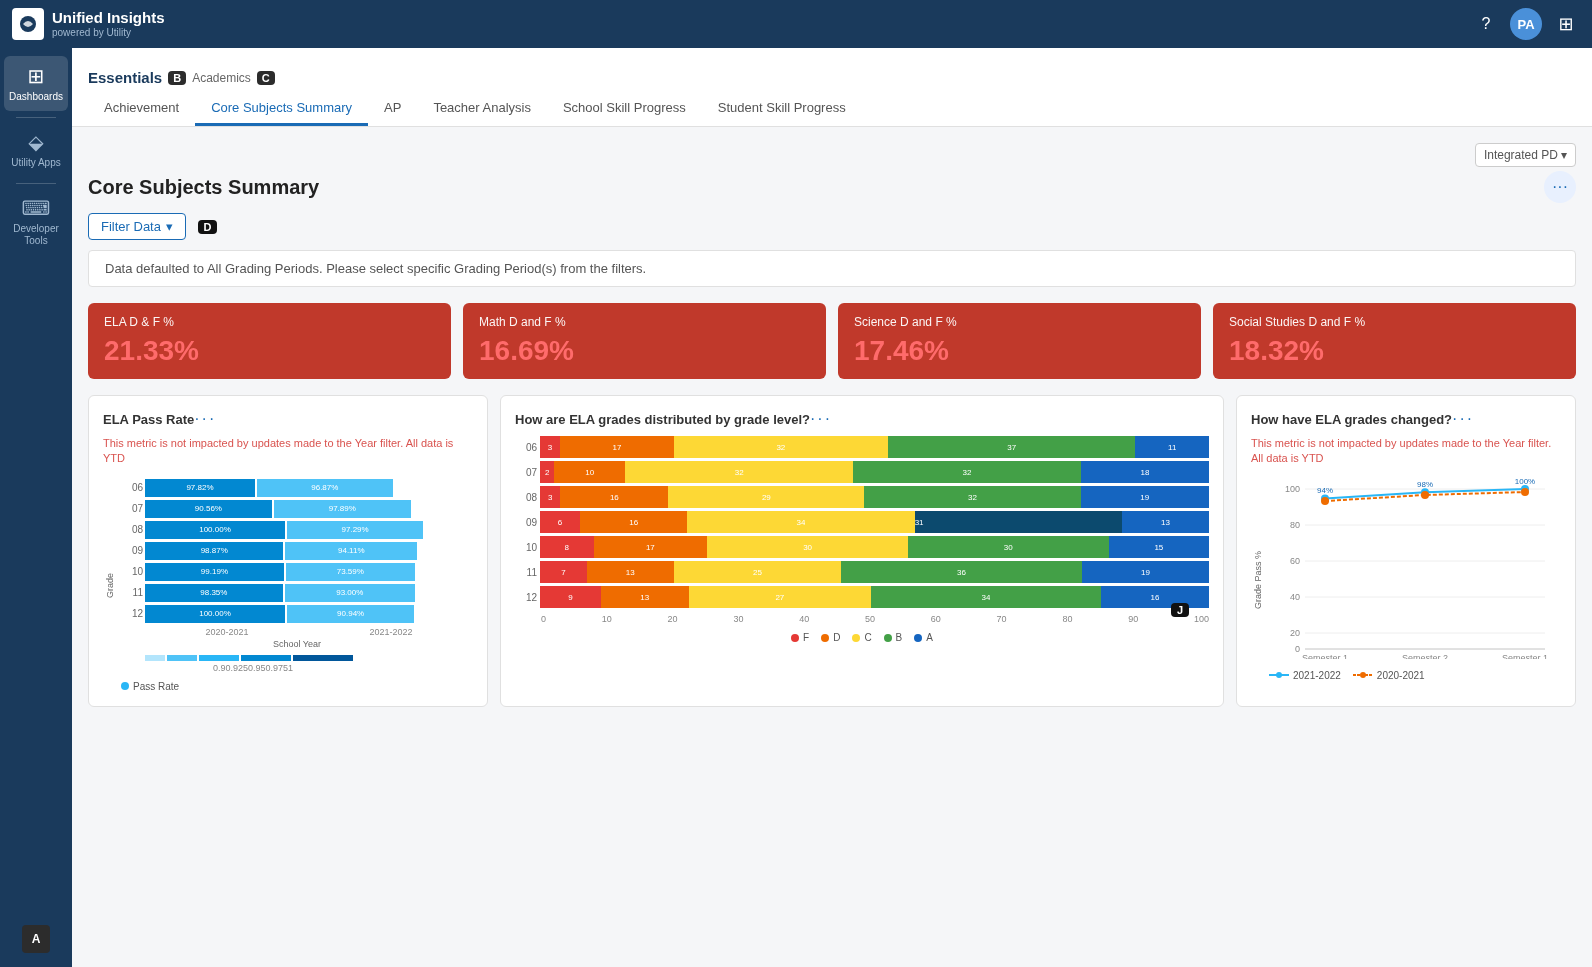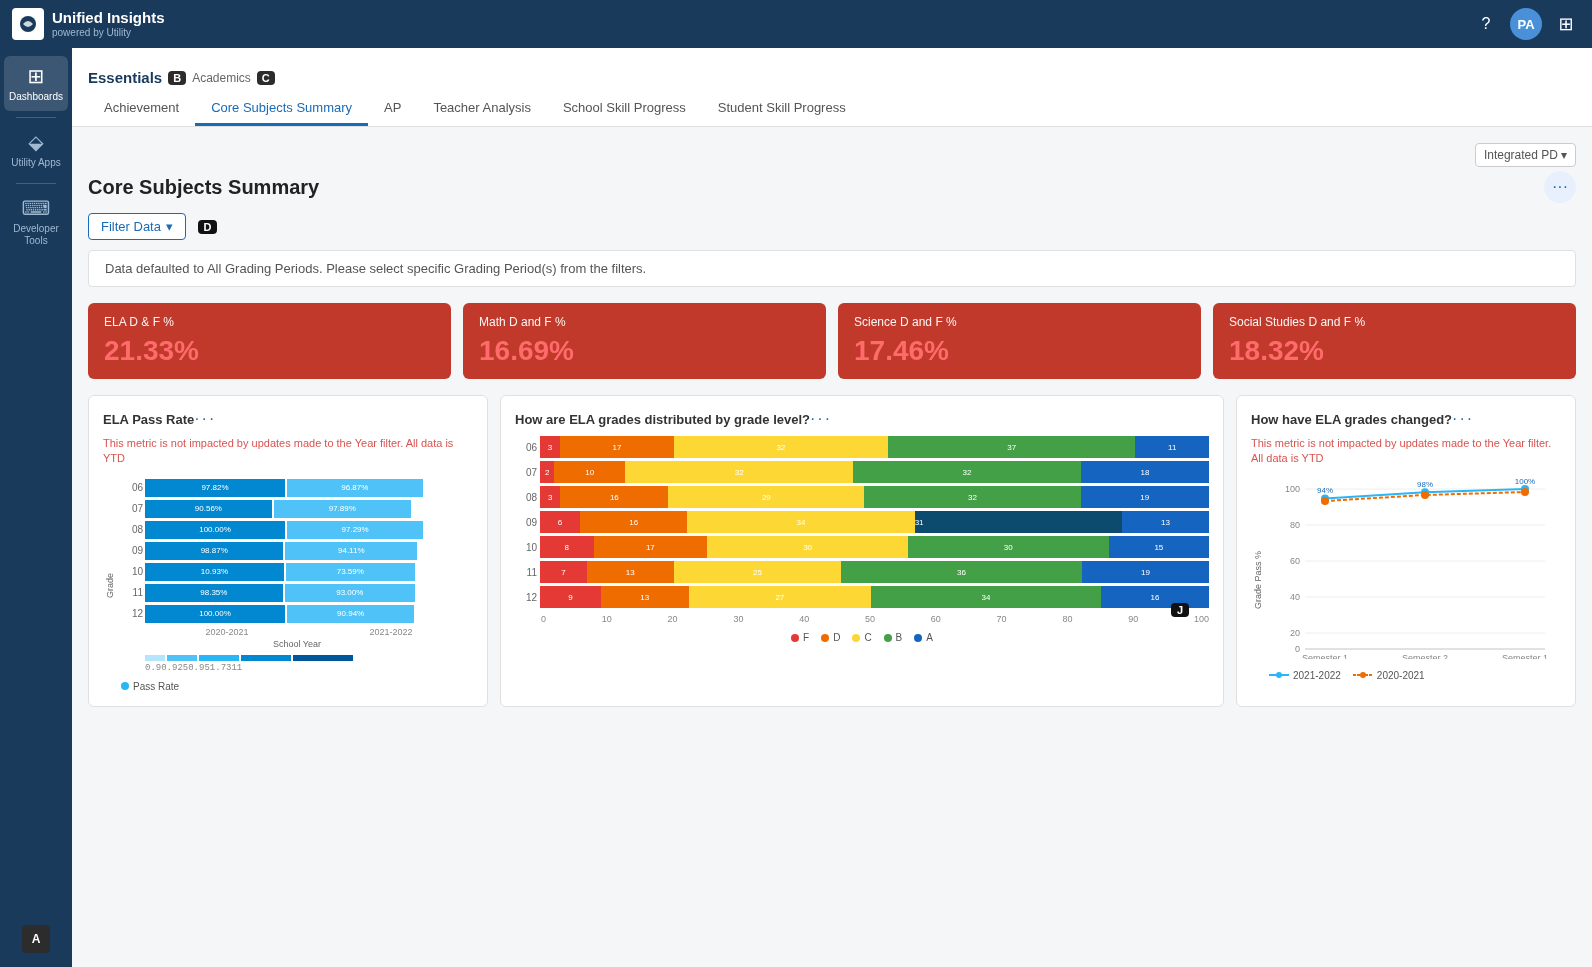--- a/index.html
+++ b/index.html
@@ -442,21 +442,21 @@
           <div style="display:flex; gap:4px;">
 
             <div style="display:flex;align-items:center;justify-content:center;width:14px;">
               <span style="font-size:9px;color:#666;writing-mode:vertical-rl;transform:rotate(180deg);">Grade</span>
             </div>
             <div style="flex:1;">
 
               <div id="pass-rate-bars">
                   <div style="display: flex; align-items: center; margin-bottom: 3px; gap: 2px;">
                     <span style="width: 22px; font-size: 10px; color: rgb(102, 102, 102); text-align: right; flex-shrink: 0;">06</span>
-                    <div style="width: 140px; height: 18px; background: rgb(2, 136, 209); display: flex; align-items: center; justify-content: center;">
+                    <div style="width: 110px; height: 18px; background: rgb(2, 136, 209); display: flex; align-items: center; justify-content: center;">
                       <span style="font-size: 8px; color: white; white-space: nowrap;">97.82%</span>
                     </div>
                     <div style="width: 135.618px; height: 18px; background: rgb(79, 195, 247); display: flex; align-items: center; justify-content: center;">
                       <span style="font-size: 8px; color: white; white-space: nowrap;">96.87%</span>
                     </div>
                   </div>
                   <div style="display: flex; align-items: center; margin-bottom: 3px; gap: 2px;">
                     <span style="width: 22px; font-size: 10px; color: rgb(102, 102, 102); text-align: right; flex-shrink: 0;">07</span>
                     <div style="width: 126.784px; height: 18px; background: rgb(2, 136, 209); display: flex; align-items: center; justify-content: center;">
                       <span style="font-size: 8px; color: white; white-space: nowrap;">90.56%</span>
@@ -479,21 +479,21 @@
                     <div style="width: 138.418px; height: 18px; background: rgb(2, 136, 209); display: flex; align-items: center; justify-content: center;">
                       <span style="font-size: 8px; color: white; white-space: nowrap;">98.87%</span>
                     </div>
                     <div style="width: 131.754px; height: 18px; background: rgb(79, 195, 247); display: flex; align-items: center; justify-content: center;">
                       <span style="font-size: 8px; color: white; white-space: nowrap;">94.11%</span>
                     </div>
                   </div>
                   <div style="display: flex; align-items: center; margin-bottom: 3px; gap: 2px;">
                     <span style="width: 22px; font-size: 10px; color: rgb(102, 102, 102); text-align: right; flex-shrink: 0;">10</span>
                     <div style="width: 138.866px; height: 18px; background: rgb(2, 136, 209); display: flex; align-items: center; justify-content: center;">
-                      <span style="font-size: 8px; color: white; white-space: nowrap;">10.93%</span>
+                      <span style="font-size: 8px; color: white; white-space: nowrap;">99.19%</span>
                     </div>
                     <div style="width: 128.912px; height: 18px; background: rgb(79, 195, 247); display: flex; align-items: center; justify-content: center;">
                       <span style="font-size: 8px; color: white; white-space: nowrap;">73.59%</span>
                     </div>
                   </div>
                   <div style="display: flex; align-items: center; margin-bottom: 3px; gap: 2px;">
                     <span style="width: 22px; font-size: 10px; color: rgb(102, 102, 102); text-align: right; flex-shrink: 0;">11</span>
                     <div style="width: 137.69px; height: 18px; background: rgb(2, 136, 209); display: flex; align-items: center; justify-content: center;">
                       <span style="font-size: 8px; color: white; white-space: nowrap;">98.35%</span>
                     </div>
@@ -518,25 +518,25 @@
               </div>
               <div style="text-align:center;font-size:9px;color:#666;margin-top:2px;">School Year</div>
 
               <div style="display:flex;gap:2px;margin-top:6px;margin-left:24px;align-items:center;">
                 <div style="width:20px;height:6px;background:#b3e5fc;"></div>
                 <div style="width:30px;height:6px;background:#4fc3f7;"></div>
                 <div style="width:40px;height:6px;background:#29b6f6;"></div>
                 <div style="width:50px;height:6px;background:#0288d1;"></div>
                 <div style="width:60px;height:6px;background:#01579b;"></div>
               </div>
-              <div style="display:flex;justify-content:flex-start;margin-left:24px;margin-top:2px;width:160px;font-family:Liberation Mono, monospace;">
+              <div style="display:flex;justify-content:flex-end;margin-left:12px;margin-top:2px;width:160px;">
                 <span style="font-size:9px;color:#888;">0.9</span>
                 <span style="font-size:9px;color:#888;">0.925</span>
                 <span style="font-size:9px;color:#888;">0.95</span>
-                <span style="font-size:9px;color:#888;">1.731</span>
+                <span style="font-size:9px;color:#888;">0.975</span>
                 <span style="font-size:9px;color:#888;">1</span>
               </div>
               <div class="legend-row">
                 <div class="legend-item">
                   <div class="legend-dot" style="background:#29b6f6;"></div>
                   <span>Pass Rate</span>
                 </div>
               </div>
             </div>
           </div>

